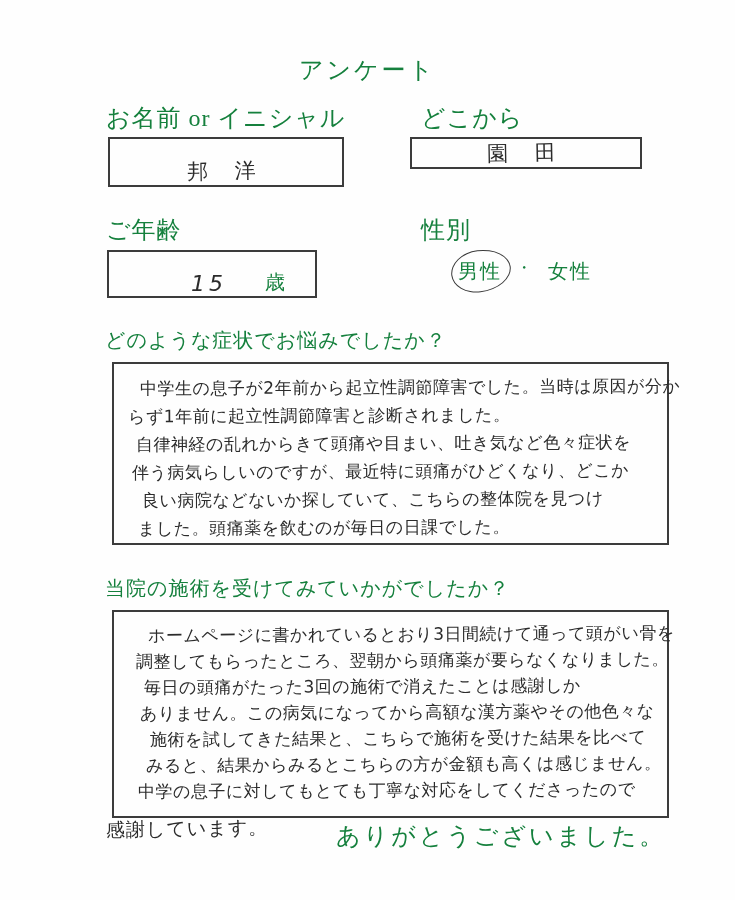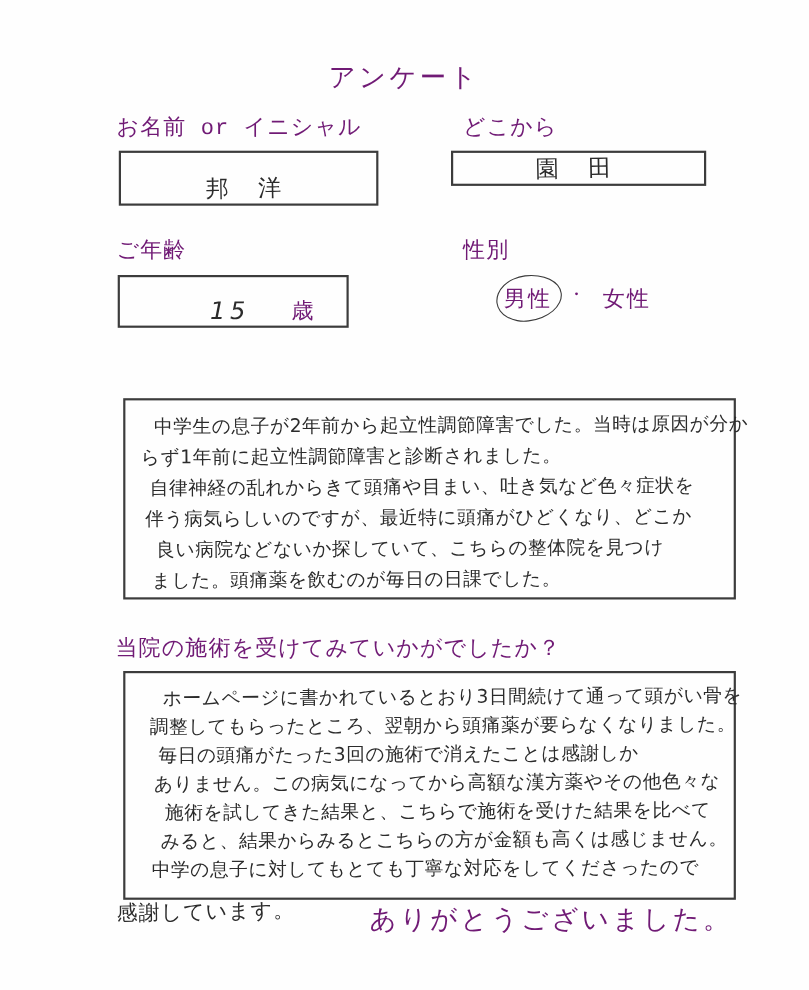--- a/index.html
+++ b/index.html
@@ -6,31 +6,31 @@
   html,body { background:#e9e9e9; }
   .page {
     position:relative;
     width:735px; height:900px;
     margin:0 auto;
     background:#fefefe;
     font-family:"DejaVu Serif","Liberation Serif",serif;
     color:#1f1f1f;
     overflow:hidden;
   }
-  .printed { font-family:Liberation Mono, monospace; color:#701a75; }
+  .printed { font-family:Liberation Serif, serif; color:#15803d; }
   .hand {
     font-family:"DejaVu Sans","Liberation Sans",sans-serif;
     color:#2b2b2b;
     letter-spacing:0.5px;
   }
   .title {
     position:absolute; top:54px; left:0; width:735px;
     text-align:center; font-size:24px; letter-spacing:3px; font-weight:500;
   }
-  .field-label { position:absolute; font-size:20px; font-weight:500; letter-spacing:1px; }
+  .field-label { position:absolute; font-size:24px; font-weight:500; letter-spacing:1px; }
   .lbl-name { top:102px; left:106px; }
   .lbl-from { top:102px; left:421px; }
   .lbl-age  { top:214px; left:106px; }
   .lbl-gender { top:214px; left:421px; }
   .field-box {
     position:absolute; border:2px solid #3c3c3c; background:#fefefe;
     display:flex; align-items:flex-end; justify-content:center;
   }
   .box-name { left:108px; top:137px; width:236px; height:50px; }
   .box-from { left:410px; top:137px; width:232px; height:32px; }
@@ -107,20 +107,21 @@
   <div class="field-label printed lbl-gender">性別</div>
   <div class="gender-row printed">
     <span class="gender-male">
       <span>男性</span>
       <span class="circle-mark"></span>
     </span>
     <span class="gender-sep">・</span>
     <span>女性</span>
   </div>
 
+  <div class="question printed q1">どのような症状でお悩みでしたか？</div>
   <div class="answer-box box-a1 hand">
       <div class="answer-line">中学生の息子が2年前から起立性調節障害でした。当時は原因が分か</div>
       <div class="answer-line">らず1年前に起立性調節障害と診断されました。</div>
       <div class="answer-line">自律神経の乱れからきて頭痛や目まい、吐き気など色々症状を</div>
       <div class="answer-line">伴う病気らしいのですが、最近特に頭痛がひどくなり、どこか</div>
       <div class="answer-line">良い病院などないか探していて、こちらの整体院を見つけ</div>
       <div class="answer-line">ました。頭痛薬を飲むのが毎日の日課でした。</div>
     </div>
 
   <div class="question printed q2">当院の施術を受けてみていかがでしたか？</div>

